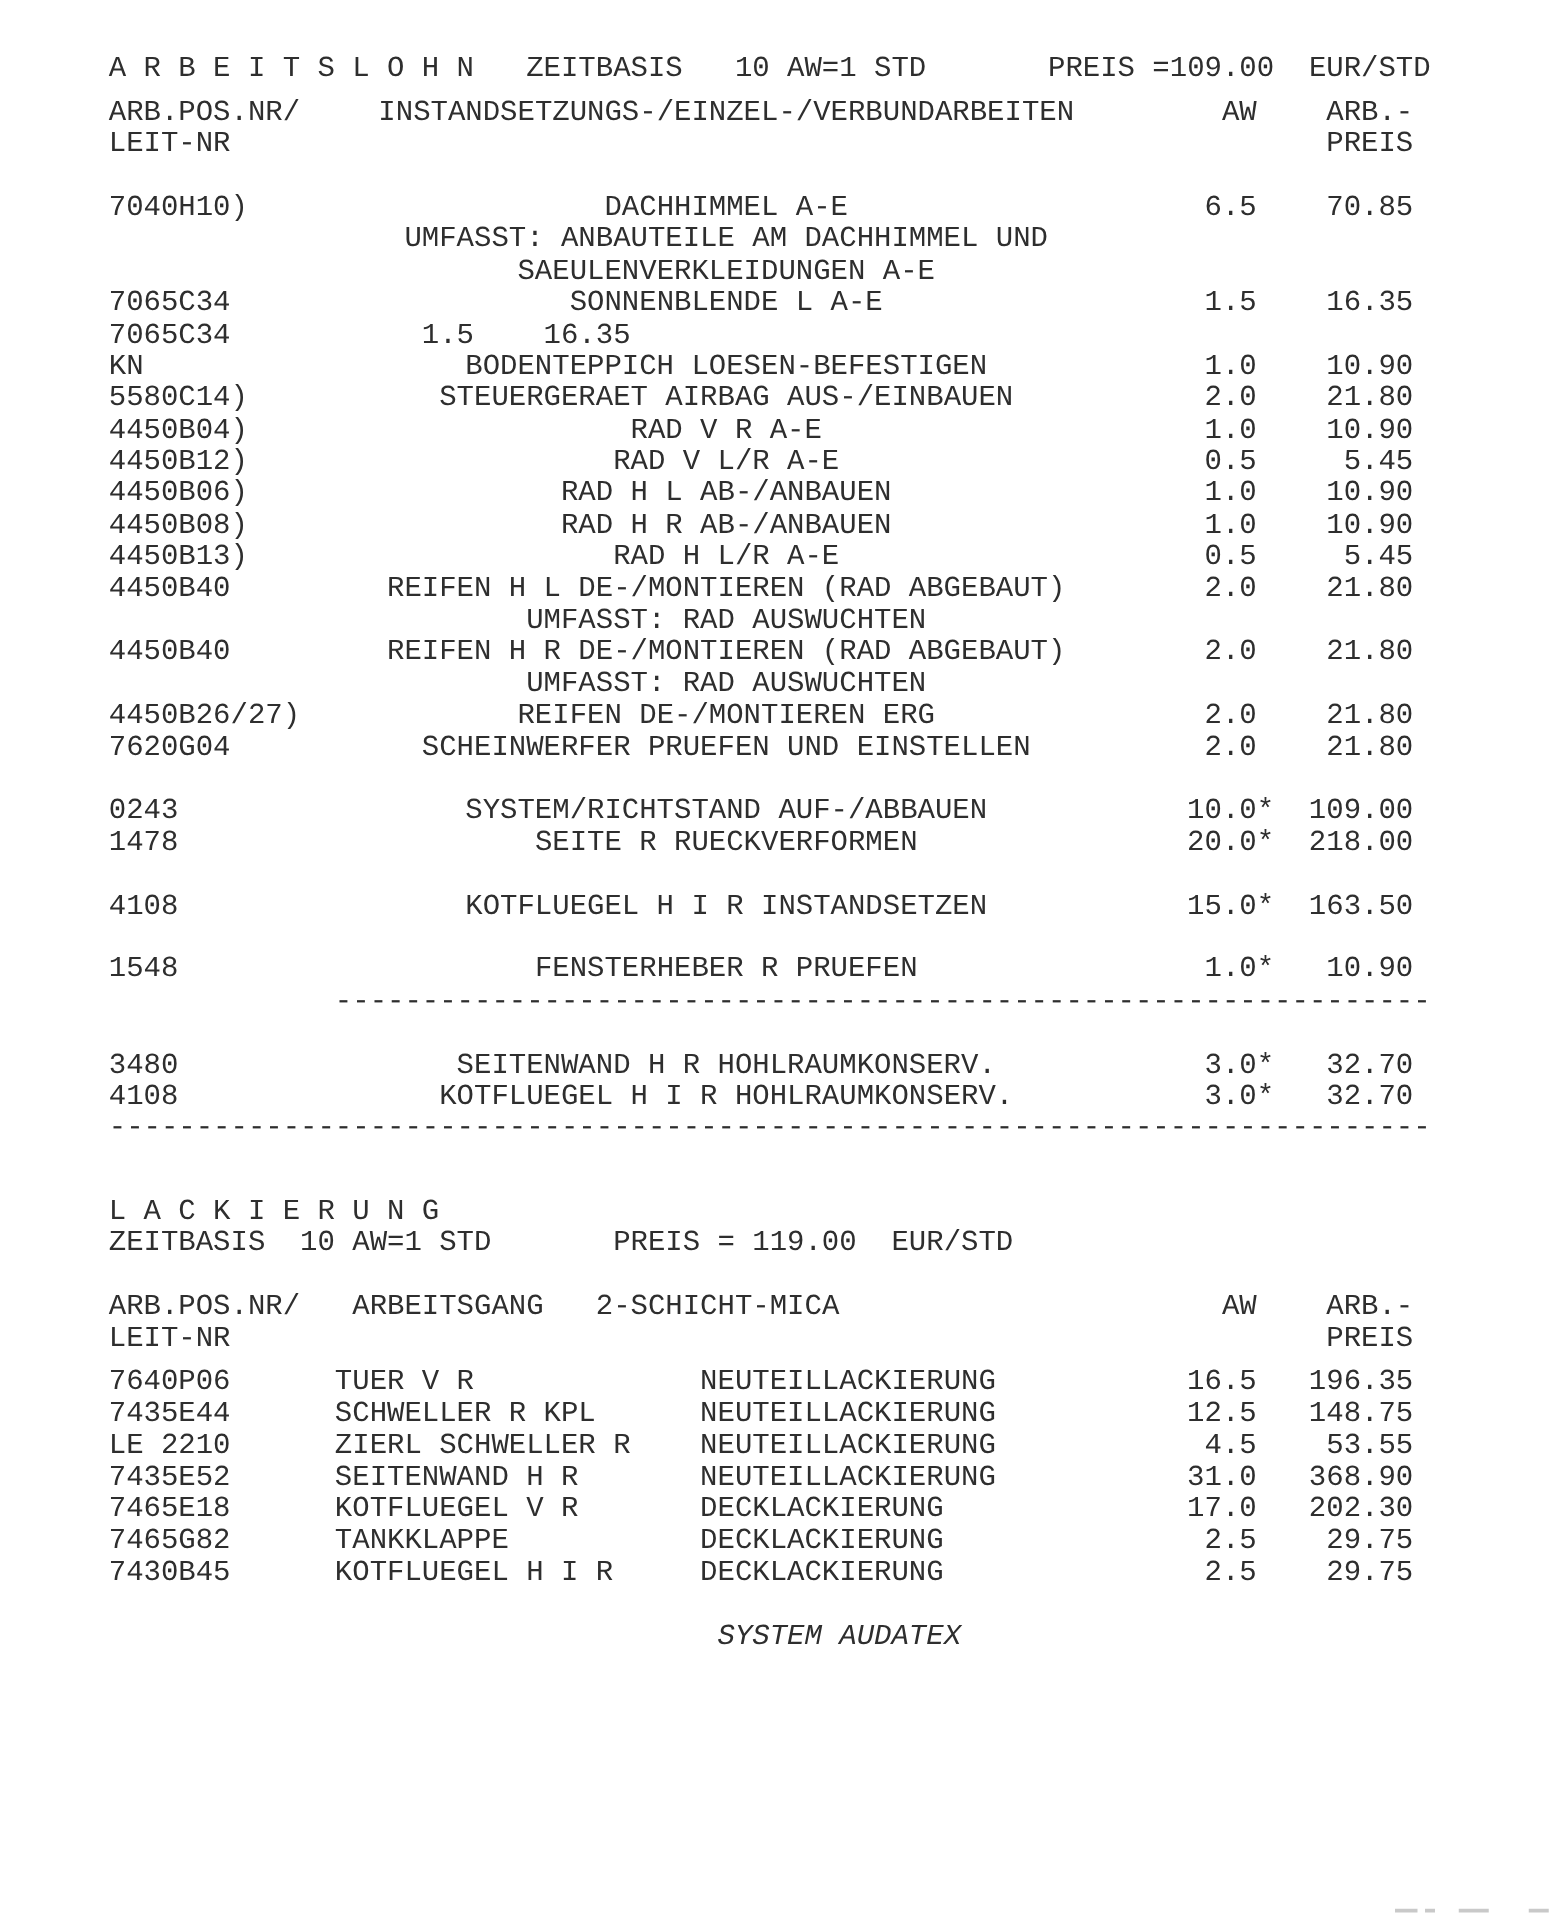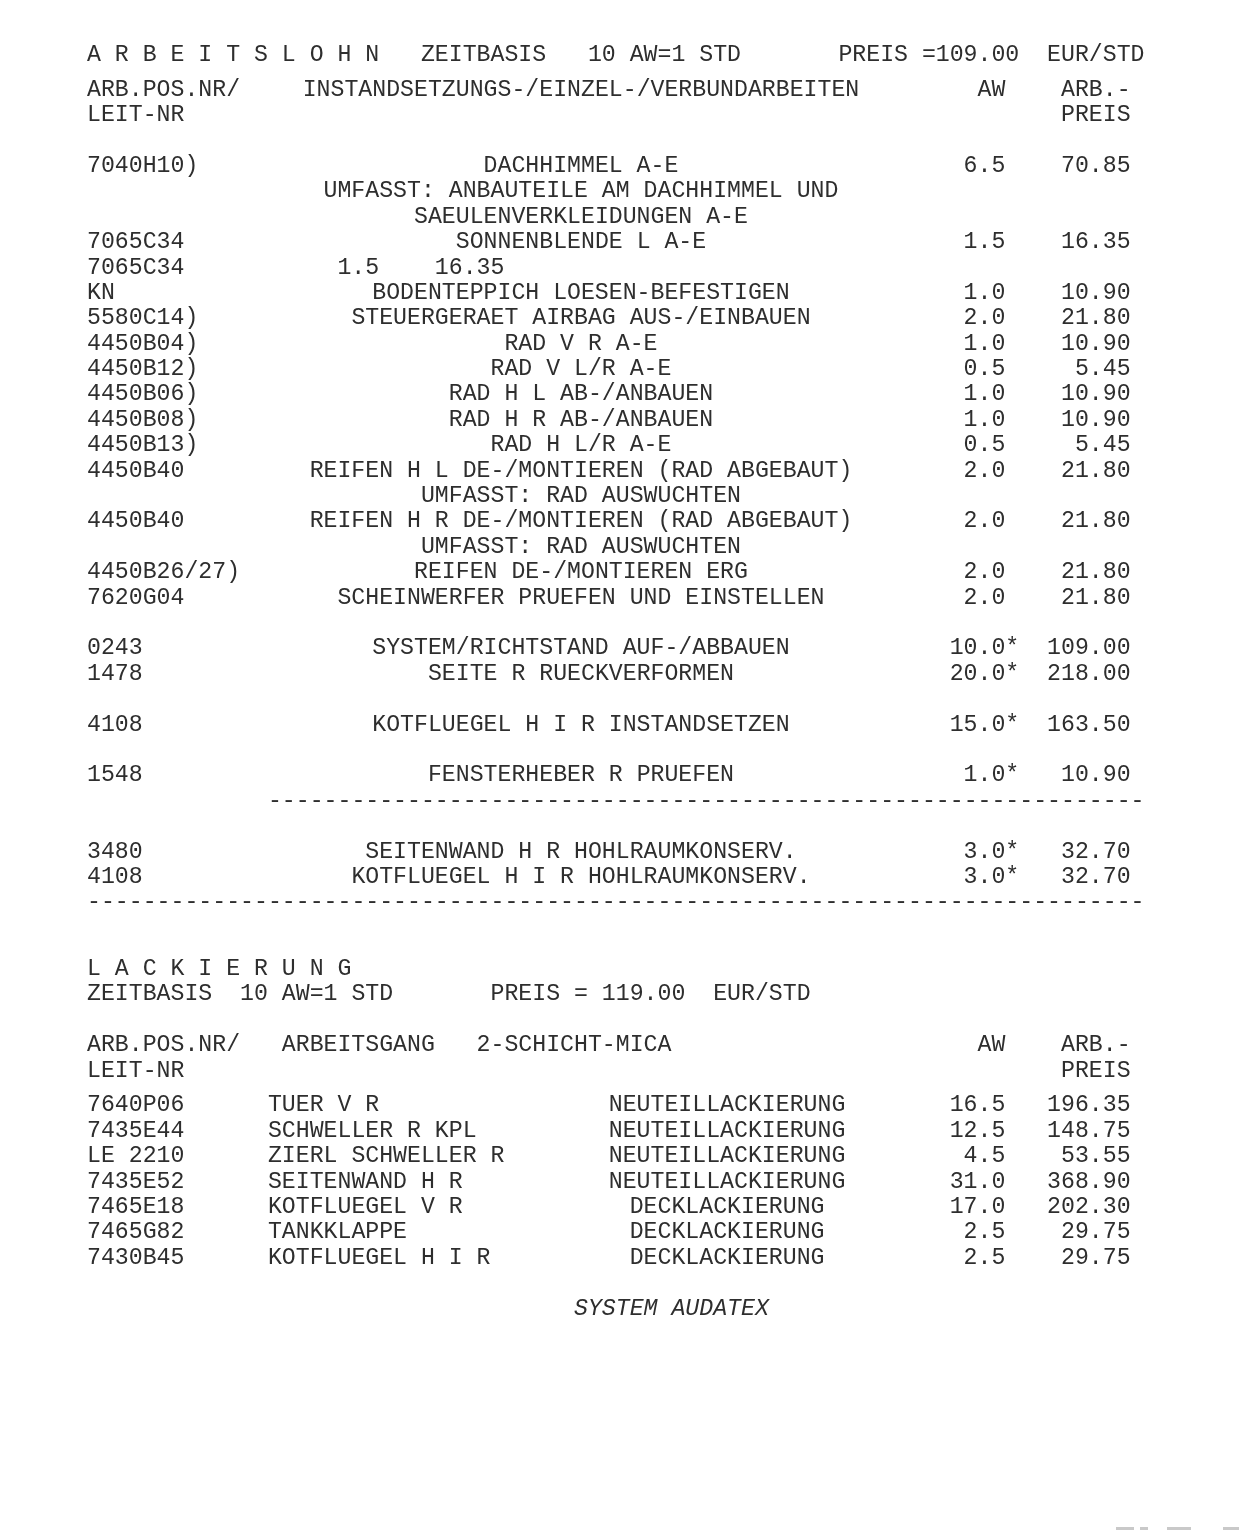--- a/index.html
+++ b/index.html
@@ -25,21 +25,21 @@
   .row {
     display: flex;
     height: 25.4px;
     white-space: pre;
     align-items: flex-start;
   }
   .abs { position: absolute; top: 0; white-space: pre; margin-top: 16px; }
   .c-code  { width: 13ch; flex: none; white-space: pre; }
   .c-desc  { width: 45ch; flex: none; white-space: pre; text-align: center; }
   .c-part  { width: 21ch; flex: none; white-space: pre; }
-  .c-op    { width: 24ch; flex: none; white-space: pre; text-align: center; }
+  .c-op    { width: 24ch; flex: none; white-space: pre; }
   .c-aw    { width: 8ch;  flex: none; text-align: right; white-space: pre; }
   .c-flag  { width: 1ch;  flex: none; white-space: pre; }
   .c-price { width: 8ch;  flex: none; text-align: right; white-space: pre; }
   .footer-indent { margin-left: 31ch; font-style: italic; }
   .artifact {
     position: absolute;
     height: 3px;
     background: #c9c9c9;
   }
 </style>

